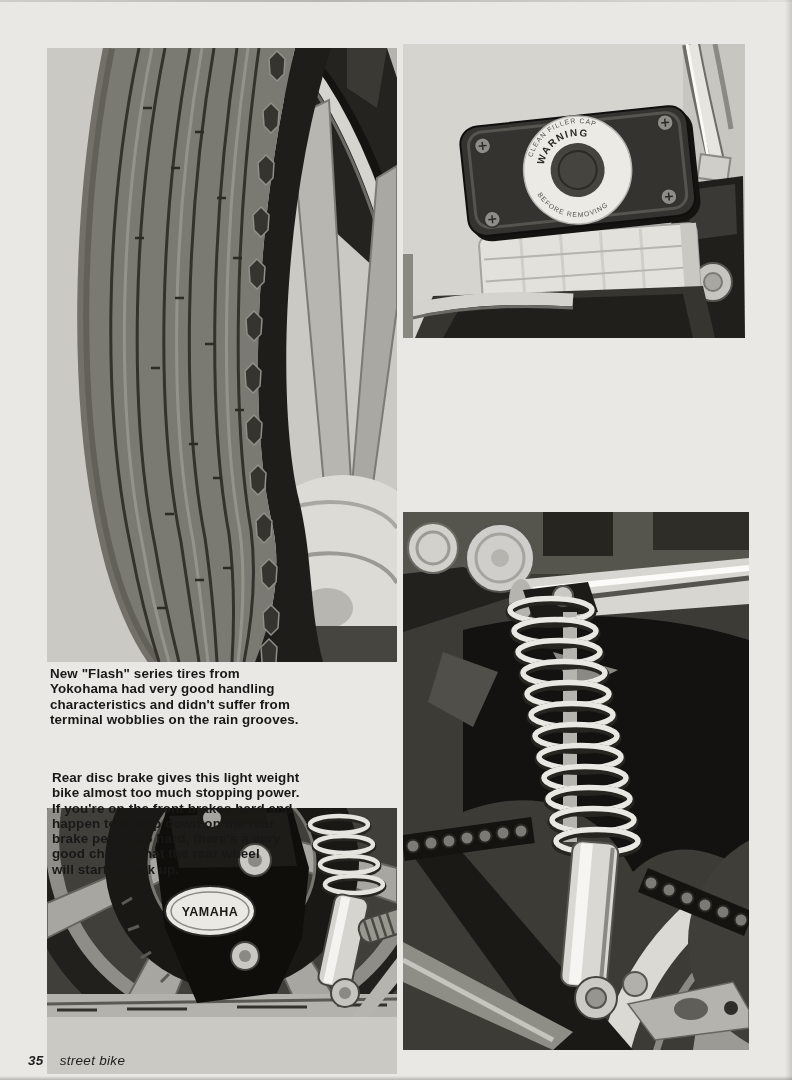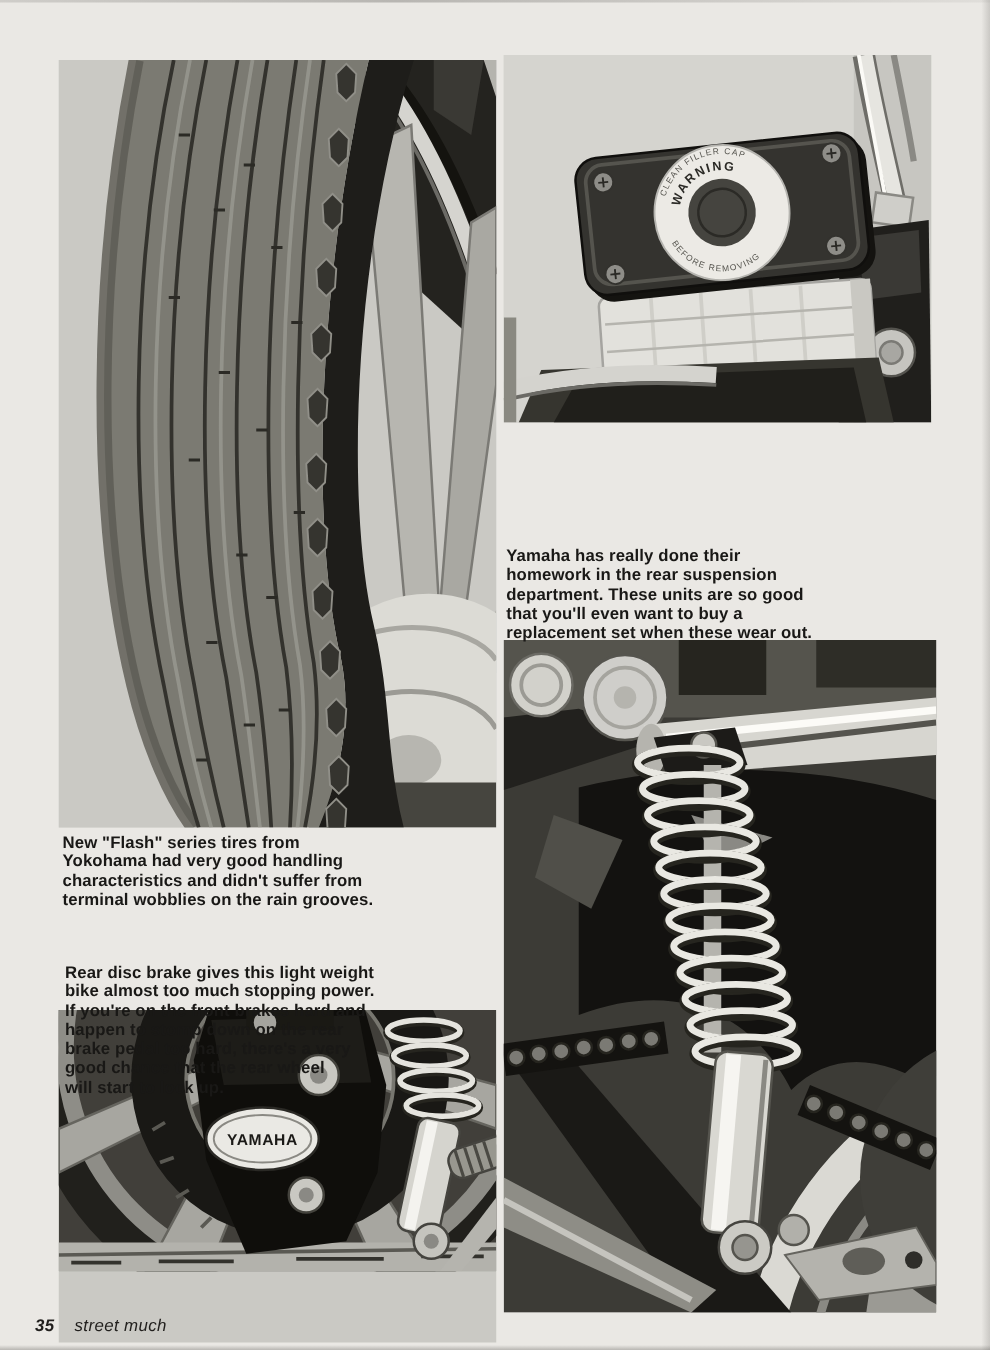--- a/index.html
+++ b/index.html
@@ -359,25 +359,20 @@
 Yokohama had very good handling
 characteristics and didn't suffer from
 terminal wobblies on the rain grooves.</p>
   <p class="caption cap-reardisc">Rear disc brake gives this light weight
 bike almost too much stopping power.
 If you're on the front brakes hard and
 happen to stomp down on the rear
 brake pedal too hard, there's a very
 good chance that the rear wheel
 will start to lock up.</p>
-  <p class="caption cap-susp">Yamaha has really done their
-homework in the rear suspension
-department. These units are so good
-that you'll even want to buy a
-replacement set when these wear out.</p>
 
   <div class="footer">
-    <span class="num">35</span><span>street much</span>
+    <span class="num">35</span><span>street bike</span>
   </div>
 
   <div class="scan-right"></div>
   <div class="scan-bottom"></div>
 </div>
 
 </body></html>

